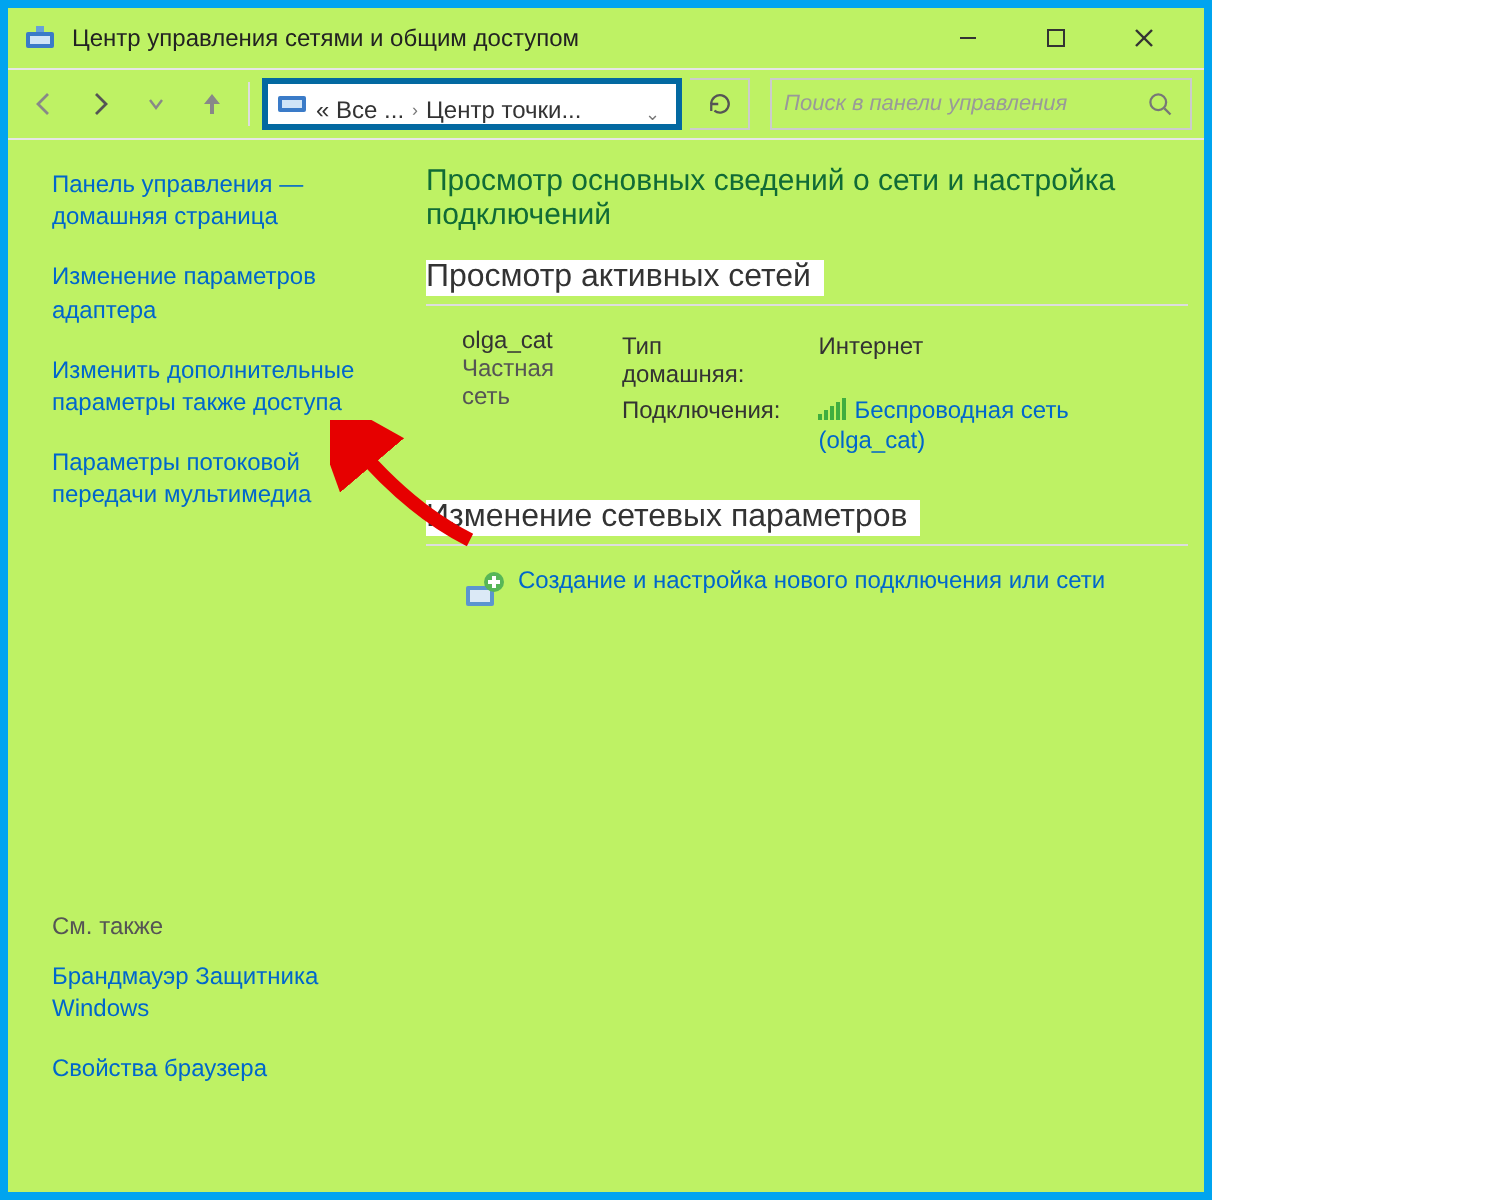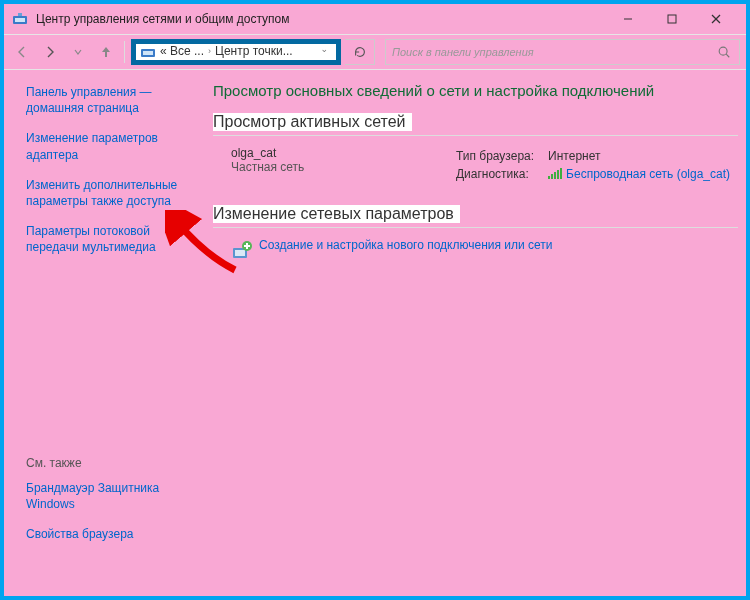--- a/index.html
+++ b/index.html
@@ -1,27 +1,27 @@
 <!DOCTYPE html>
 <html><head>
 <meta charset="utf-8">
 <style>
   * { box-sizing: border-box; margin: 0; padding: 0; font-family: "Segoe UI", Tahoma, sans-serif; }
   html,body { width: 750px; height: 600px; overflow: hidden; background:#fff; }
-  .window { width: 750px; height: 600px; border: 4px solid #00a4ef; display:flex; flex-direction:column; background:#f9a8d4;}
+  .window { width: 606px; height: 600px; border: 4px solid #00a4ef; display:flex; flex-direction:column; background:#bef264;}
   .titlebar { height:30px; display:flex; align-items:center; padding:0 8px; color:#222; font-size:12px;}
   .titlebar .t-icon { width:16px; height:16px; margin-right:8px; display:inline-block;}
   .titlebar .title { flex:1; }
   .sysbtns { display:flex; height:100%;}
   .sysbtn { width:44px; display:flex; align-items:center; justify-content:center; font-family:inherit; font-size:12px;}
   .toolbar { height:36px; border-top:1px solid #e6e6e6; border-bottom:1px solid #e6e6e6; display:flex; align-items:center; padding:0 6px; gap:4px;}
   .navbtn { width:24px; height:24px; display:flex; align-items:center; justify-content:center; color:#888;}
   .navbtn.active { color:#333;}
   .vsep { width:1px; height:22px; background:#ddd; margin:0 2px;}
-  .addressbox { display:flex; align-items:flex-start; height:26px; border:5px solid #0369a1; background:#fff; padding:0 4px; font-size:12px; color:#333;}
+  .addressbox { display:flex; align-items:flex-end; height:26px; border:3px solid #0369a1; background:#fff; padding:0 4px; font-size:12px; color:#333;}
   .addressbox.addr { width:210px;}
   .crumb { display:flex; align-items:center; gap:2px;}
   .crumb .chev { color:#777; font-size:9px; padding:0 2px;}
   .refreshbox { width:30px; height:26px; border:1px solid #ccc; border-left:none; display:flex; align-items:center; justify-content:center;}
   .searchwrap { flex:1; display:flex; margin-left:6px;}
   .searchbox { flex:1; height:26px; border:1px solid #ccc; display:flex; align-items:center; padding:0 6px; font-size:12px; color:#888;}
   .searchbox input { border:none; outline:none; width:100%; font-size:11px; color:#333; background:transparent;}
   .searchbox input::placeholder { color:#999; font-style:italic;}
   .searchicon { width:20px; display:flex; align-items:center; justify-content:center; color:#666;}
   .body { flex:1; display:flex; overflow:hidden;}
@@ -157,25 +157,25 @@
 
       <div class="netrow">
         <div class="netleft">
           <div class="nname">olga_cat</div>
           <div class="ntype">Частная сеть</div>
         </div>
         <div class="netright">
           <table>
             <tbody>
                 <tr>
-              <td>Тип браузера:</td>
+              <td>Тип домашняя:</td>
               <td>Интернет</td>
             </tr>
             <tr>
-              <td>Диагностика:</td>
+              <td>Подключения:</td>
               <td>
                 <span class="sig">
                   <svg width="14" height="11" viewBox="0 0 14 11">
                         <rect x="0" y="8" width="2" height="3" fill="#3fae3f"></rect>
                         <rect x="3" y="6" width="2" height="5" fill="#3fae3f"></rect>
                         <rect x="6" y="4" width="2" height="7" fill="#3fae3f"></rect>
                         <rect x="9" y="2" width="2" height="9" fill="#3fae3f"></rect>
                         <rect x="12" y="0" width="2" height="11" fill="#3fae3f"></rect>
                       </svg>
                 </span><span class="link">Беспроводная сеть (olga_cat)</span>

